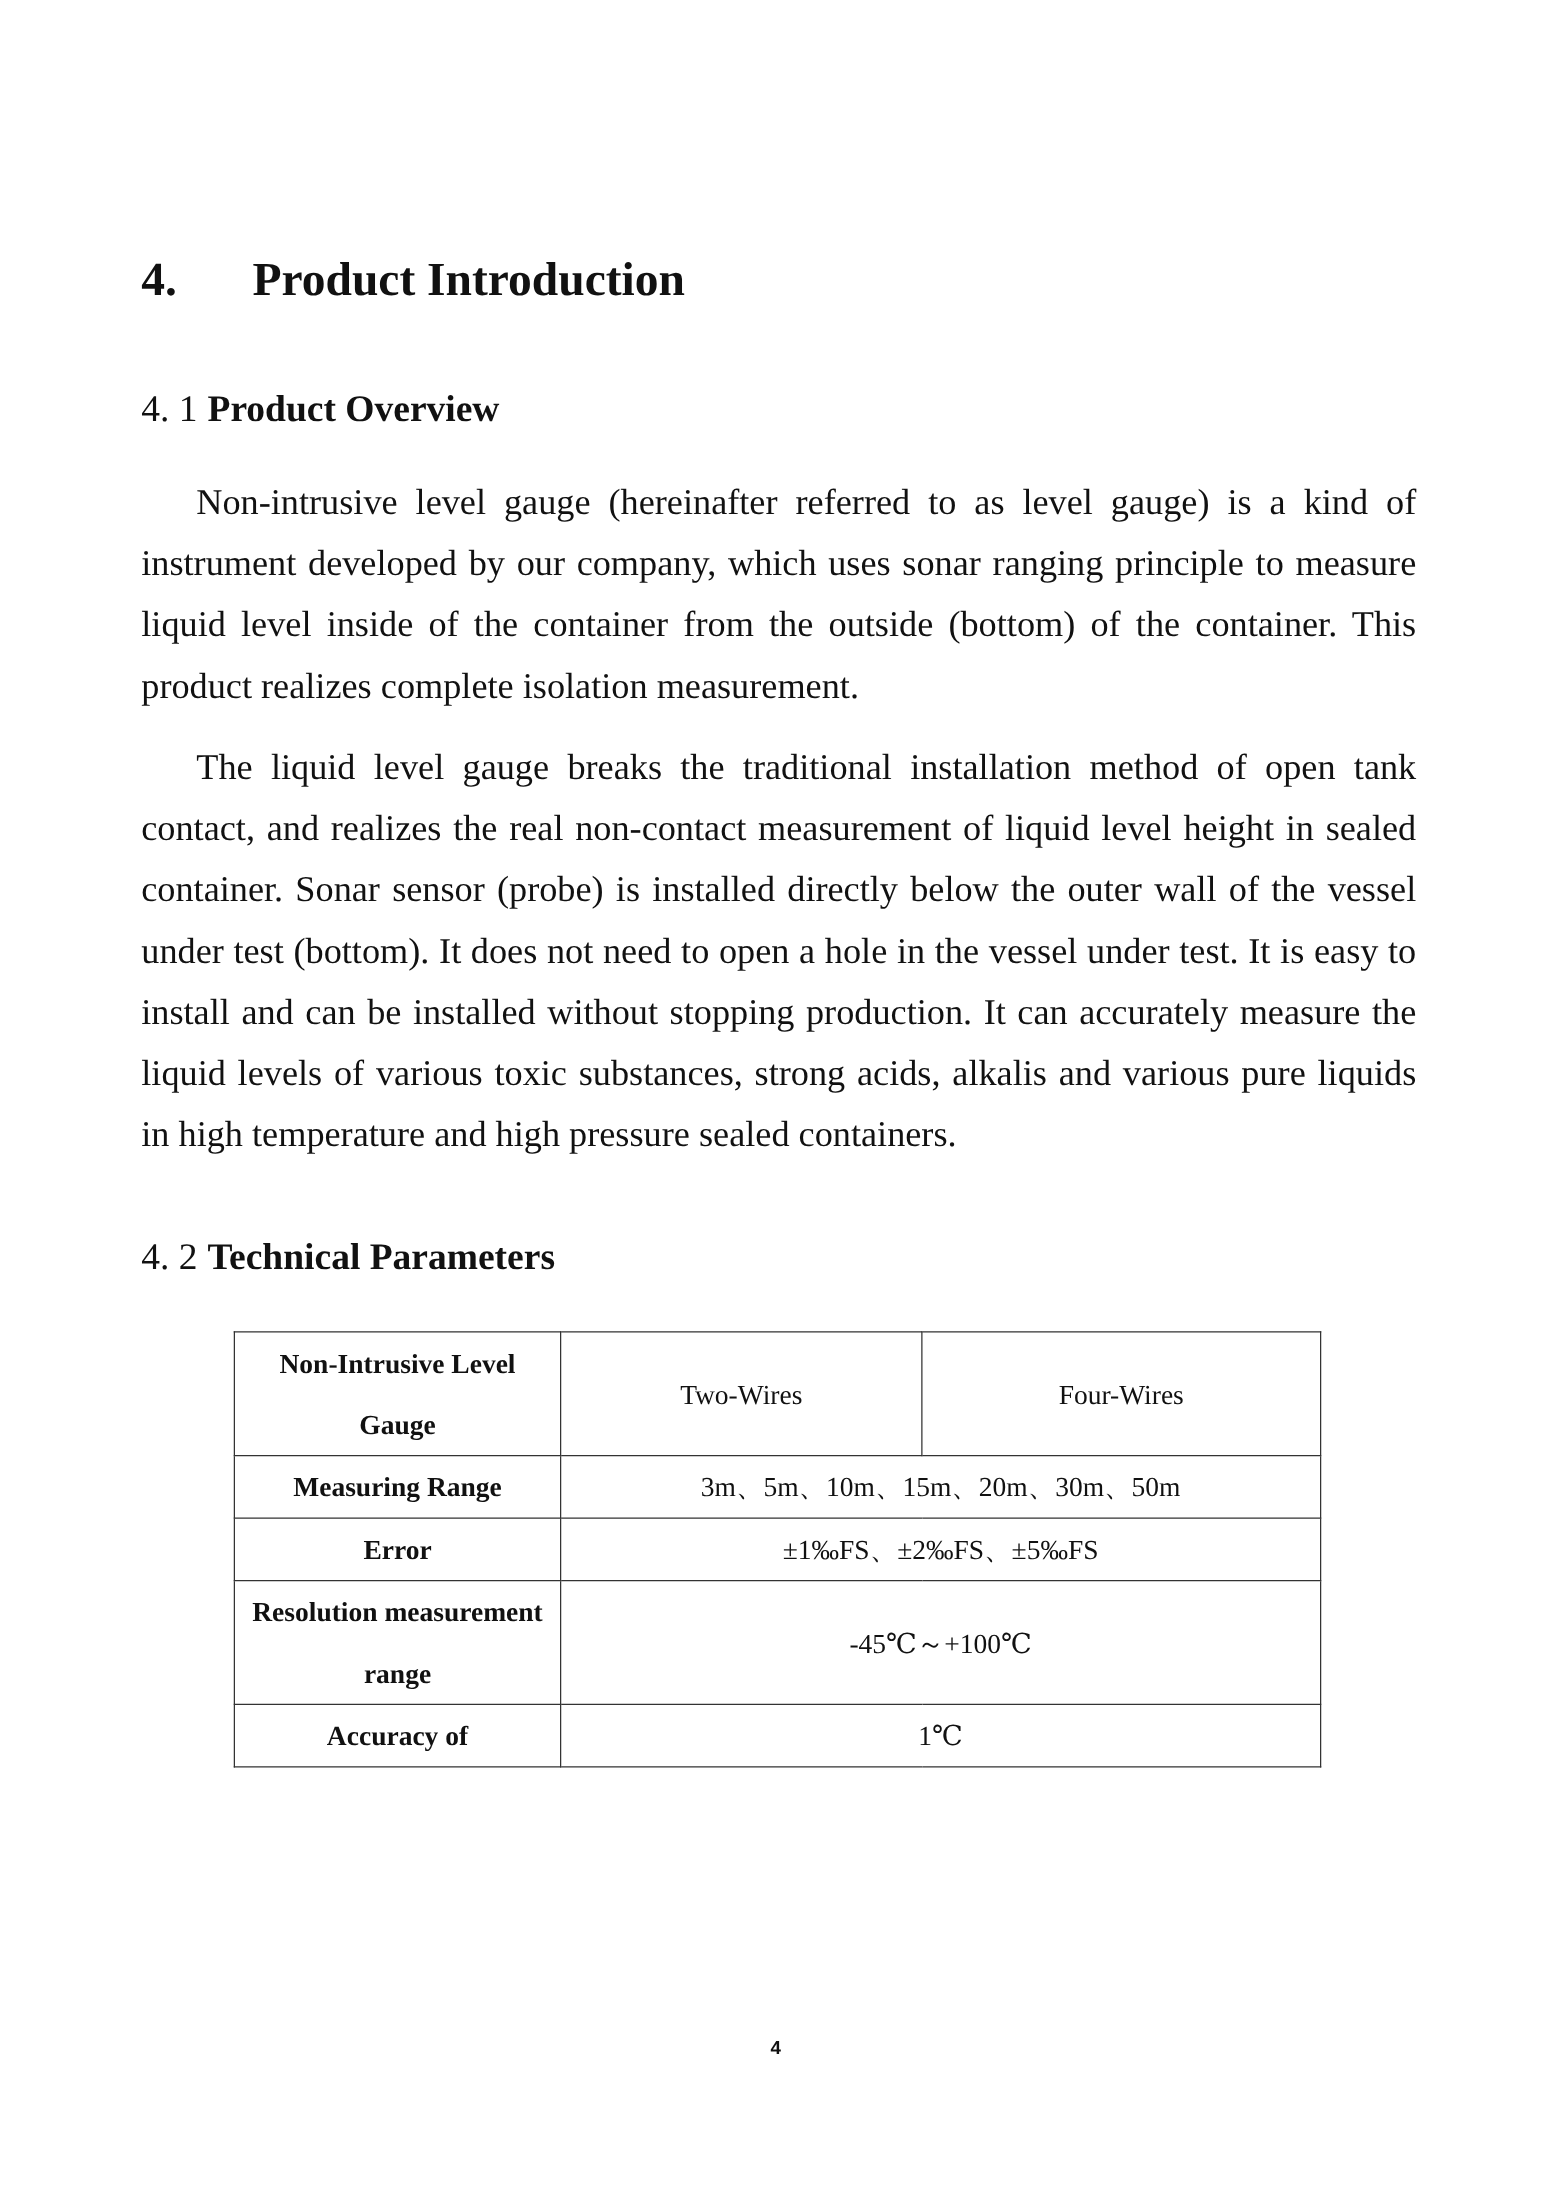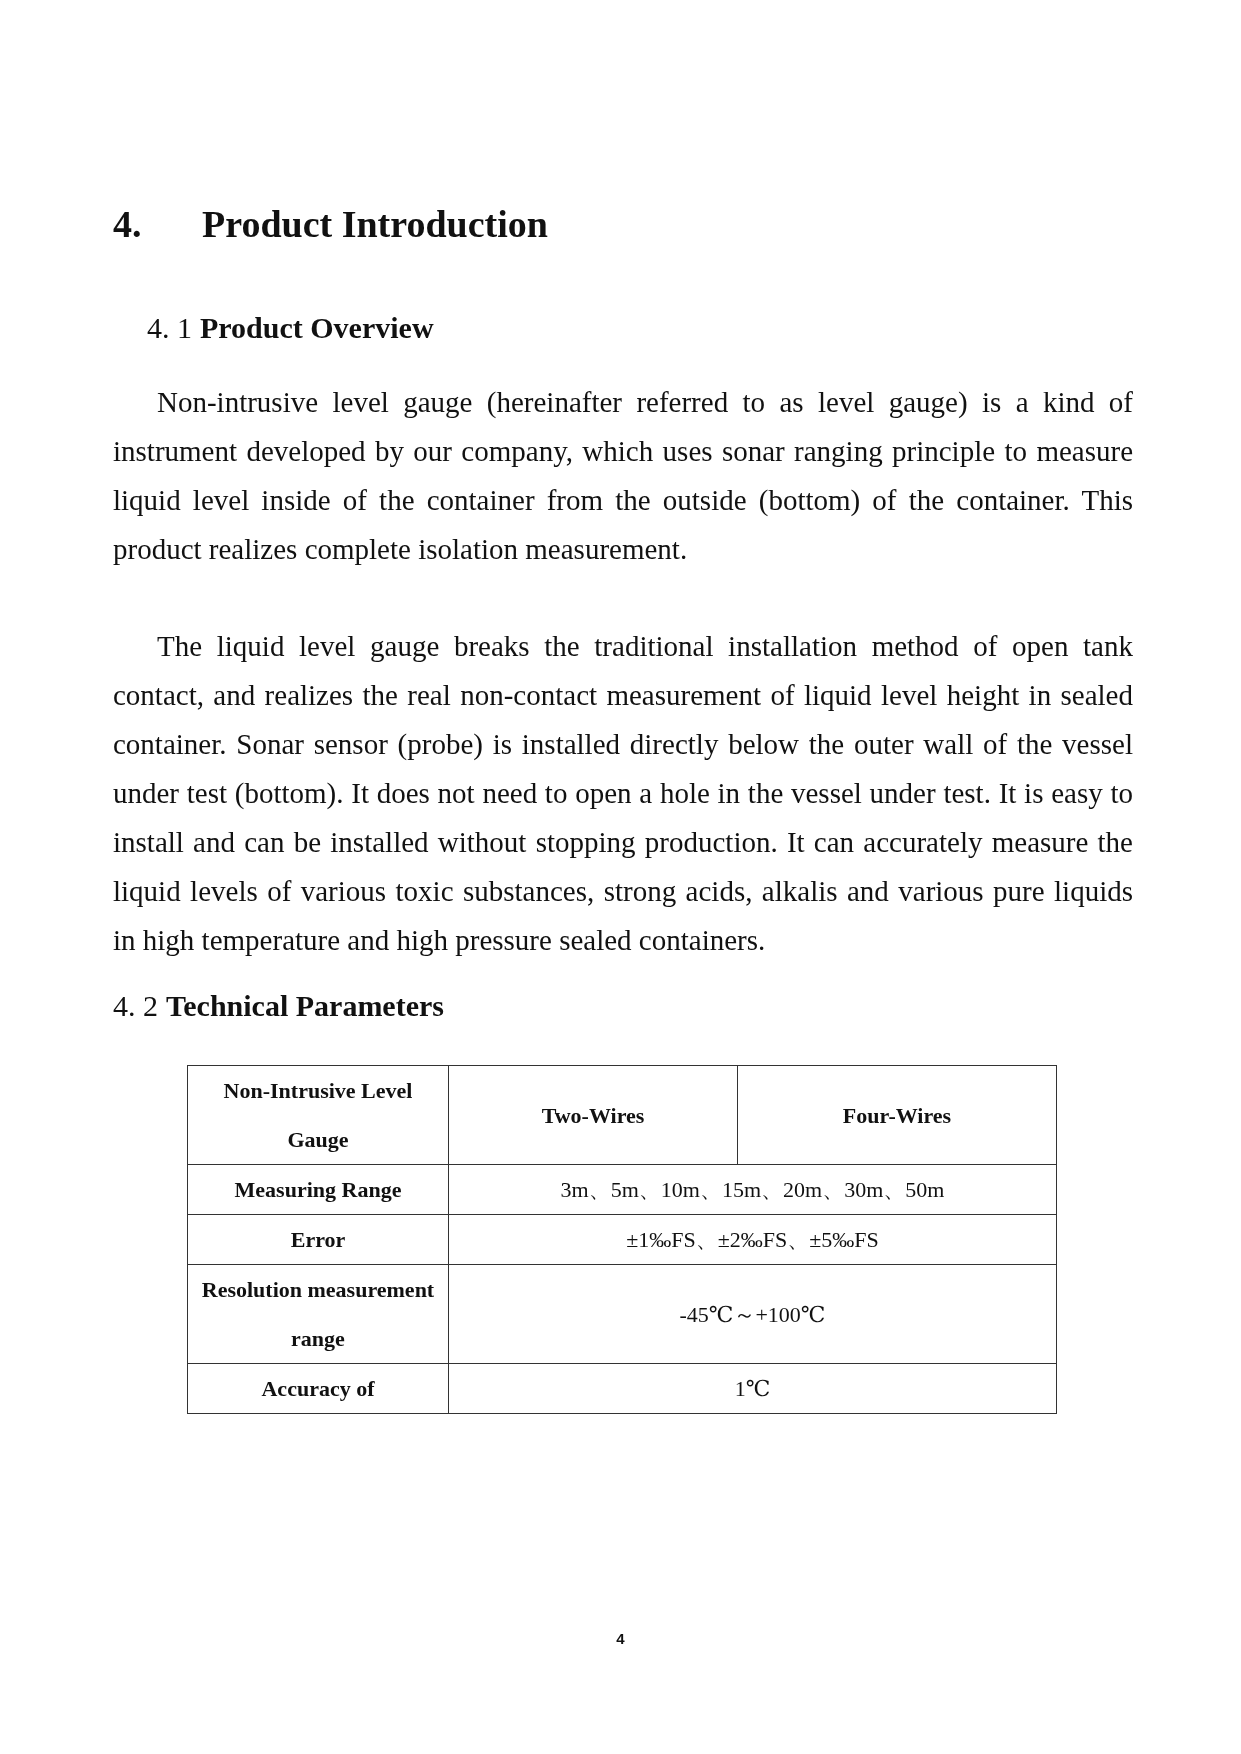--- a/index.html
+++ b/index.html
@@ -3,32 +3,32 @@
 <meta charset="utf-8">
 <style>
   html, body { margin: 0; padding: 0; background: #ffffff; }
   body { width: 1241px; height: 1754px; position: relative; overflow: hidden;
          font-family: "Liberation Serif", "DejaVu Serif", serif; color: #111; }
   .abs { position: absolute; }
   .h1 { left: 113px; top: 196px; font-size: 38px; font-weight: bold; line-height: 56px; white-space: nowrap; }
   .h1 .num { display: inline-block; width: 89px; }
   .h2 { left: 113px; font-size: 30px; font-weight: bold; line-height: 36px; white-space: nowrap; }
   .h2 .num { font-weight: normal; margin-right: 8px; }
-  .h2-a { top: 310px; margin-left: 34px; }
+  .h2-a { top: 310px; }
   .h2-b { top: 988px; }
   .para { left: 113px; width: 1020px; font-size: 29px; line-height: 49px;
           text-align: justify; text-indent: 44px; }
   .p1 { top: 378px; }
-  .p2 { top: 622px; }
+  .p2 { top: 590px; }
   table.params { position: absolute; left: 187px; top: 1065px; border-collapse: collapse;
                  font-size: 22px; }
   table.params td { border: 1.5px solid #333; text-align: center; vertical-align: middle;
                     padding: 0 6px; line-height: 49px; }
   table.params td.label { font-weight: bold; }
-  table.params td.head { font-weight: bold; }
+  table.params td.head { font-weight: normal; }
   .c1 { width: 248px; } .c2 { width: 276px; } .c3 { width: 306px; }
   .r1 { height: 98px; } .r50 { height: 49px; } .r99 { height: 98px; }
   .pagenum { left: 0; width: 1241px; top: 1630px; text-align: center;
              font-family: "Liberation Sans", "DejaVu Sans", sans-serif; font-weight: bold; font-size: 15px; }
 </style>
 </head>
 <body>
 
 <div class="abs h1">
   <span class="num">4.</span><span>Product Introduction</span>

